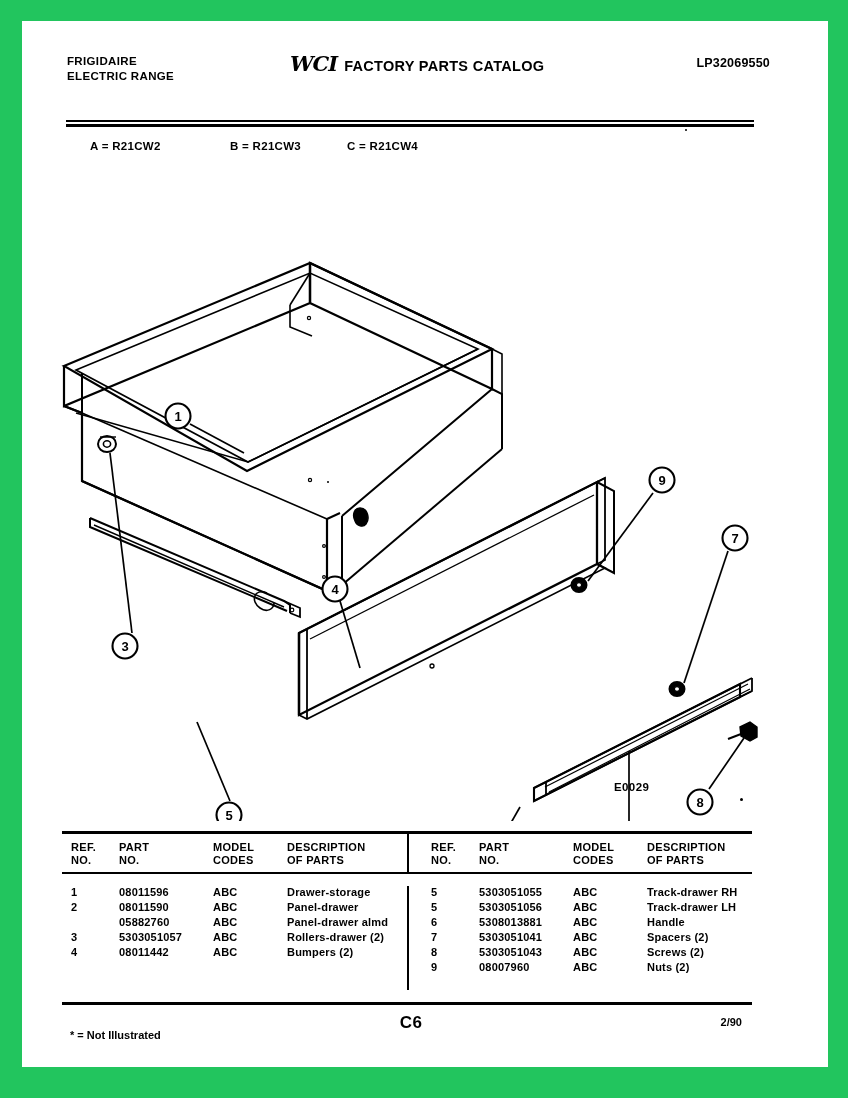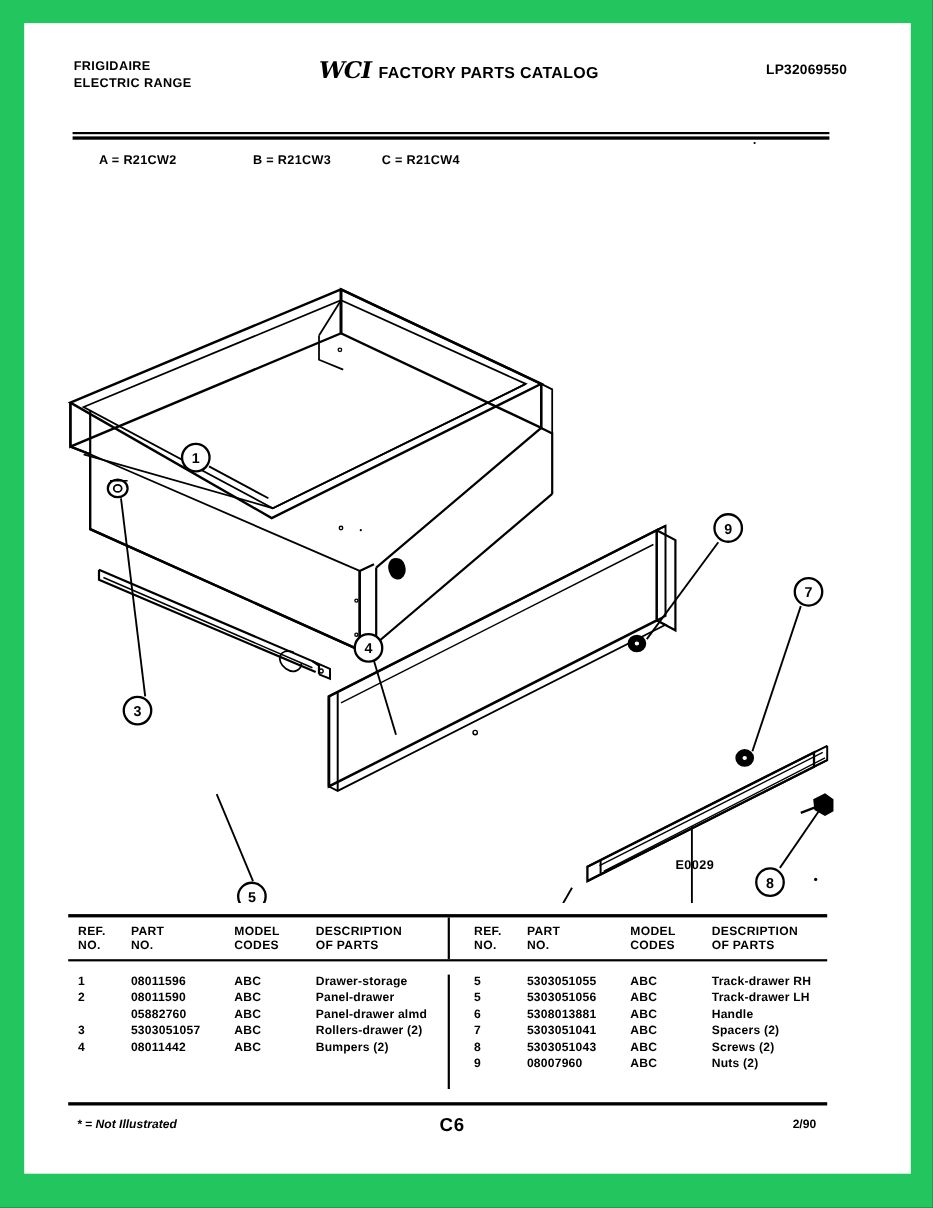--- a/index.html
+++ b/index.html
@@ -202,21 +202,21 @@
   
   #footer {
     position: absolute;
     left: 44px;
     top: 995px;
     width: 690px;
     font-size: 11px;
     font-weight: bold;
     color: #000;
   }
-  .foot-note { position: absolute; left: 4px; top: 0; font-style: italic; }
+  .foot-note { position: absolute; left: 4px; top: 13px; }
   .foot-page {
     position: absolute;
     left: 0; right: 0;
     top: -3px;
     text-align: center;
     font-size: 17px;
     letter-spacing: 0.5px;
   }
   .foot-date { position: absolute; right: 14px; top: 0; }
 

